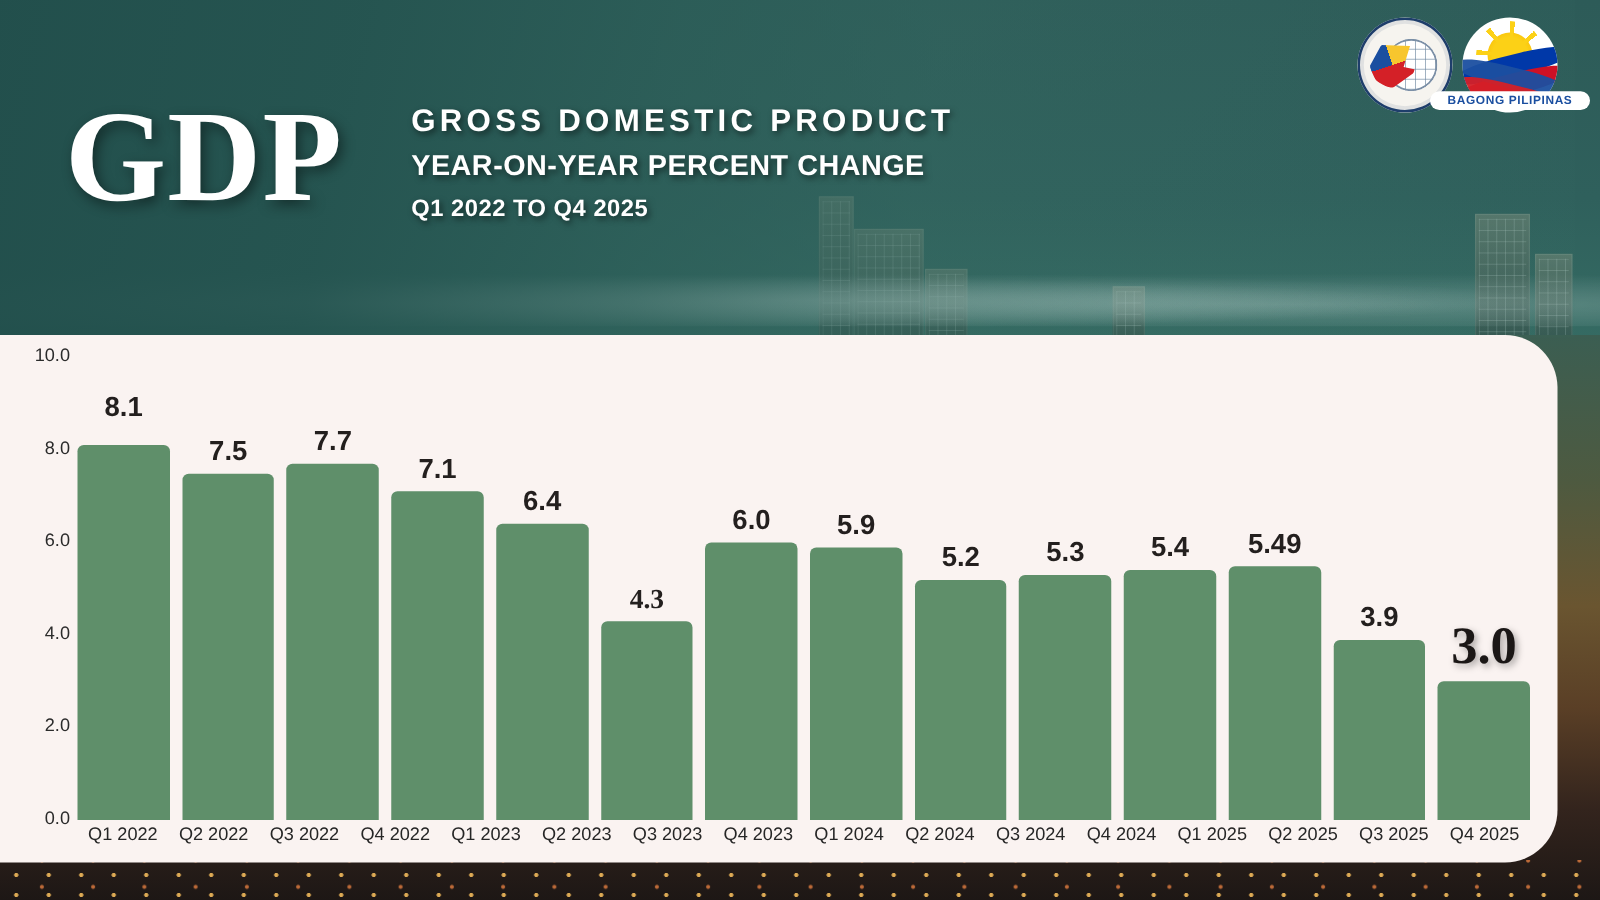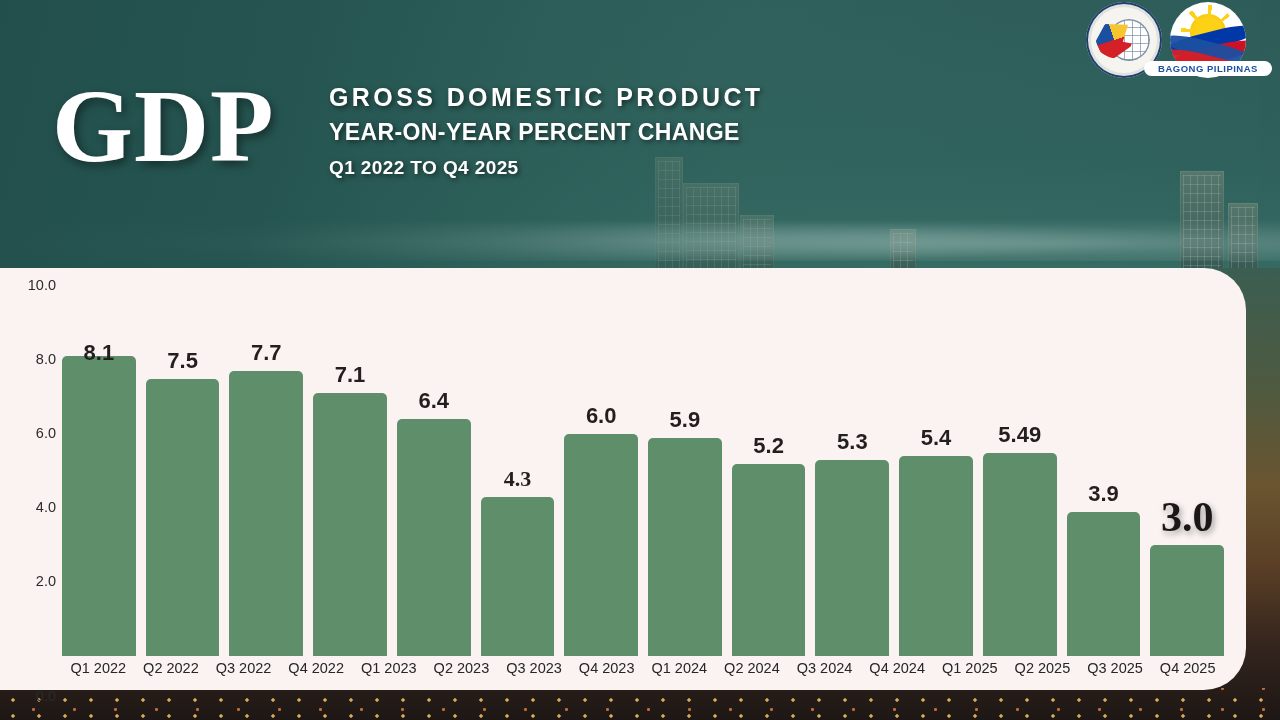--- a/index.html
+++ b/index.html
@@ -130,21 +130,21 @@
   .title-l3 {
     font-size: 19px;
     font-weight: 700;
     letter-spacing: .4px;
     line-height: 36px;
   }
 
   
   .logos {
     position: absolute;
-    right: 14px; top: 2px;
+    right: 14px; top: 14px;
     display: flex;
     align-items: flex-start;
     gap: 8px;
   }
   .logo {
     position: relative;
     width: 76px; height: 76px;
   }
   .psa-disc {
     position: absolute; inset: 0;
@@ -350,31 +350,31 @@
           <div class="bp-band bp-blue2"></div>
           <div class="bp-band bp-red2"></div>
         </div>
         <div class="bp-label">BAGONG PILIPINAS</div>
       </div>
     </div>
   </div>
 
   <div class="panel">
     <div id="y-axis">
-        <div class="y-label" style="top: 379px; right: auto; width: 56px; left: 0px; margin-top: 41px;">0.0</div>
+        <div class="y-label" style="top: 379px; right: auto; width: 56px; left: 0px;">0.0</div>
         <div class="y-label" style="top: 305px; right: auto; width: 56px; left: 0px;">2.0</div>
         <div class="y-label" style="top: 231px; right: auto; width: 56px; left: 0px;">4.0</div>
         <div class="y-label" style="top: 157px; right: auto; width: 56px; left: 0px;">6.0</div>
         <div class="y-label" style="top: 83px; right: auto; width: 56px; left: 0px;">8.0</div>
         <div class="y-label top-outside" style="top: 9px; right: auto; width: 42px; left: 14px;">10.0</div>
       </div>
     <div class="plot">
       <div class="bars" id="bars">
           <div class="bar-col">
-            <div class="bar-value" style="bottom: 290px;">8.1</div>
+            <div class="bar-value" style="bottom: 317px;">8.1</div>
             <div class="bar" style="height: 299.7px; background: rgb(95, 143, 106);"></div>
           </div>
           <div class="bar-col">
             <div class="bar-value" style="bottom: 282.5px;">7.5</div>
             <div class="bar" style="height: 277.5px; background: rgb(95, 143, 106);"></div>
           </div>
           <div class="bar-col">
             <div class="bar-value" style="bottom: 289.9px;">7.7</div>
             <div class="bar" style="height: 284.9px; background: rgb(95, 143, 106);"></div>
           </div>

